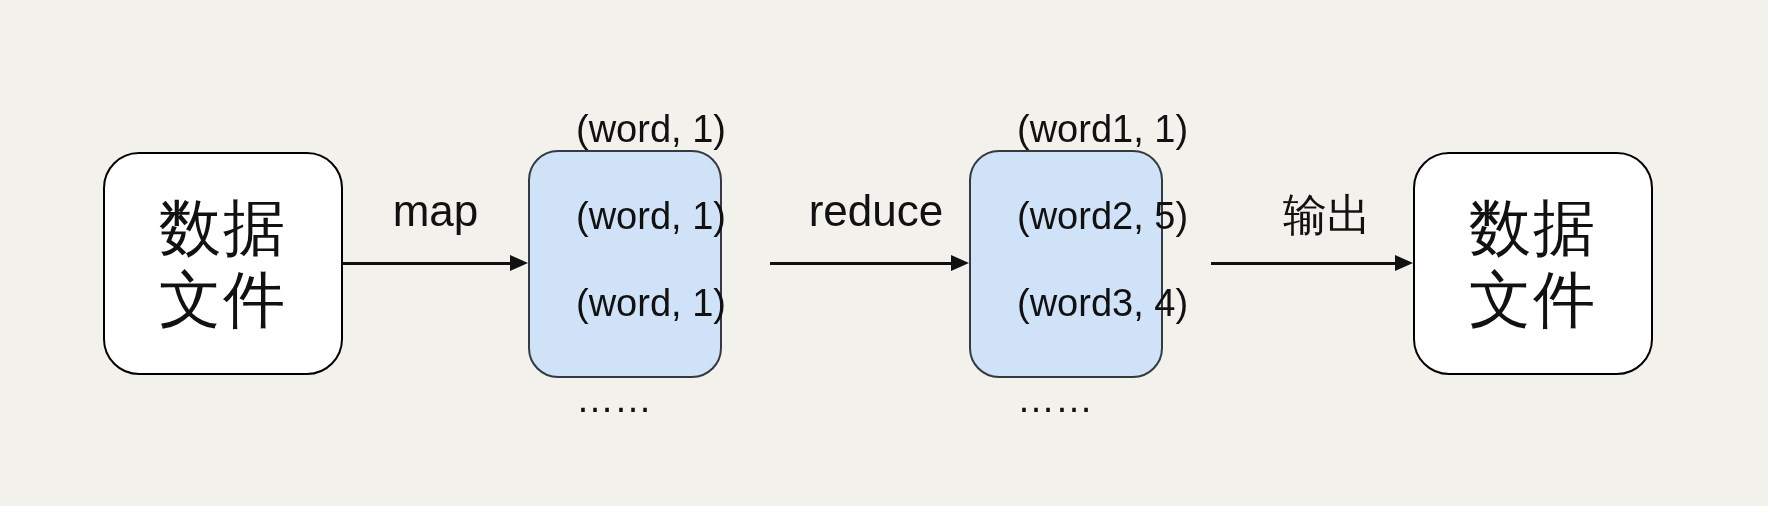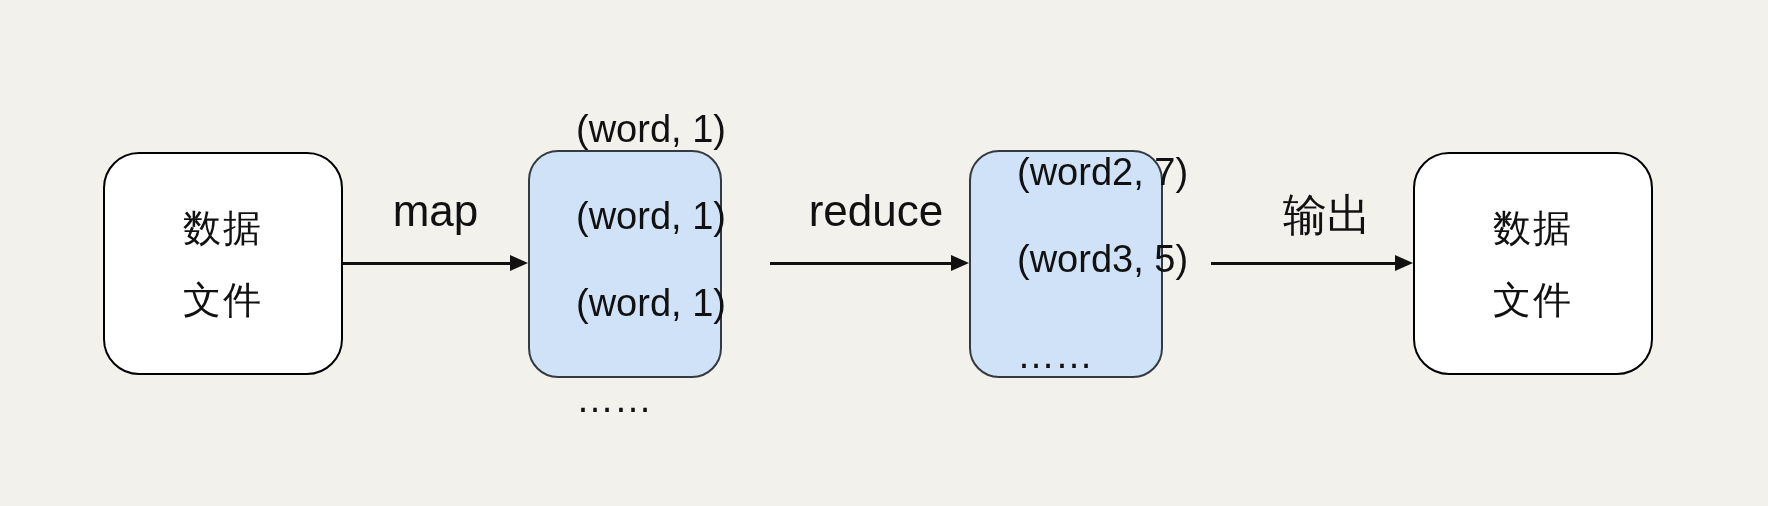--- a/index.html
+++ b/index.html
@@ -22,21 +22,21 @@
     justify-content: center;
   }
   .node.file {
     width: 240px;
     height: 223px;
     top: 152px;
     background: var(--file-fill, #ffffff);
     border: 2.5px solid var(--file-border, #000000);
     border-radius: 36px;
     align-items: center;
-    font-size: 38px;
+    font-size: 62px;
     line-height: 72px;
     color: var(--ink, #111111);
     letter-spacing: 2px;
   }
   .node.pairs {
     width: 194px;
     height: 228px;
     top: 150px;
     background: var(--pairs-fill, #cfe2f8);
     border: 2.5px solid var(--pairs-border, #343a40);
@@ -111,22 +111,23 @@
     <span class="line">(word, 1)</span>
     <span class="line">(word, 1)</span>
     <span class="line ellipsis-line">……</span>
   </div>
 
   <div class="edge-line" id="edge-reduce-line"></div>
   <div class="edge-head" id="edge-reduce-head"></div>
   <div class="edge-label" id="label-reduce">reduce</div>
 
   <div class="node pairs" id="node-reduce-output">
-    <span class="line">(word2, 7)</span>
-    <span class="line">(word3, 5)</span>
+    <span class="line">(word1, 1)</span>
+    <span class="line">(word2, 5)</span>
+    <span class="line">(word3, 4)</span>
     <span class="line ellipsis-line">……</span>
   </div>
 
   <div class="edge-line" id="edge-output-line"></div>
   <div class="edge-head" id="edge-output-head"></div>
   <div class="edge-label" id="label-output">输出</div>
 
   <div class="node file" id="node-output-file">
     <span class="line">数据</span>
     <span class="line">文件</span>

